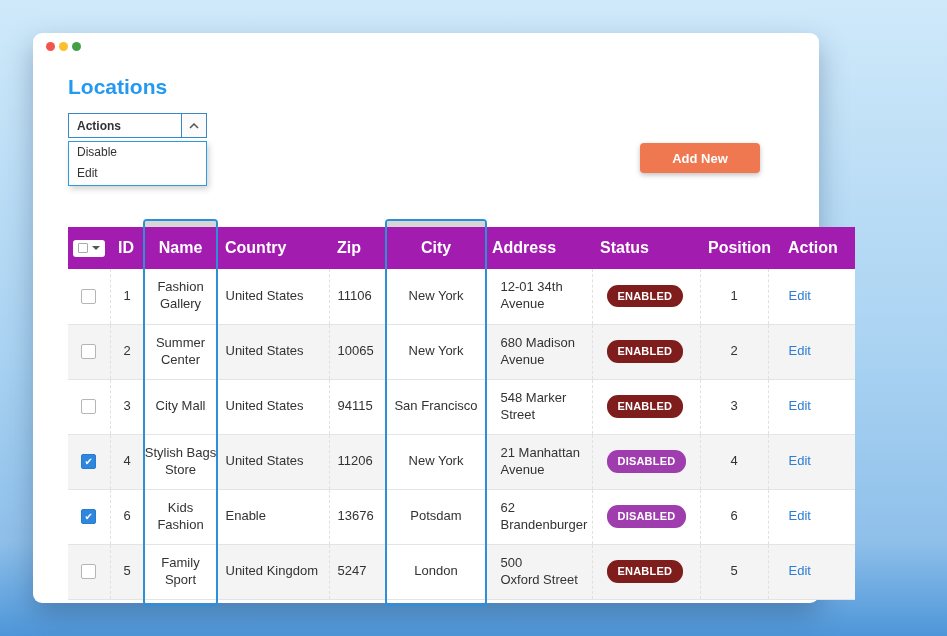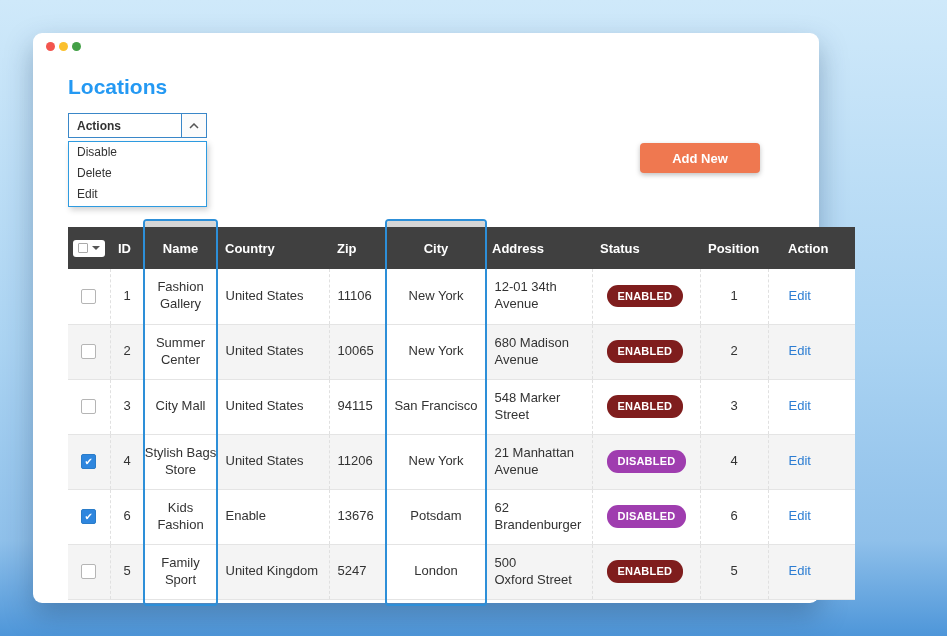--- a/index.html
+++ b/index.html
@@ -50,36 +50,36 @@
     position: absolute; top: 110px; right: 59px; width: 120px; height: 30px;
     background: #ef7850; color: #fff; font-size: 13px; font-weight: bold;
     font-family: "Liberation Sans", sans-serif;
     border: none; border-radius: 4px; box-shadow: 0 2px 5px rgba(0,0,0,0.25); cursor: pointer;
   }
 
   
   .table-wrap { position: absolute; left: 35px; top: 194px; width: 787px; }
   table { border-collapse: collapse; table-layout: fixed; width: 787px; }
   th {
-    background: #404040; color: #fff; font-size: 13px; font-weight: bold;
+    background: #a21caf; color: #fff; font-size: 16px; font-weight: bold;
     text-align: left; height: 42px; padding: 0 0 0 8px;
   }
   th.center { text-align: center; padding: 0; }
   th.pad14 { padding-left: 6px; }
   th.pad20 { padding-left: 20px; }
   td {
     height: 55px; font-size: 13px; color: #333;
     padding: 0 4px 0 8px; border-bottom: 1px solid #e4e4e4;
     background: #fff; line-height: 1.3;
   }
   td + td { border-left: 1px dashed #e0e0e0; }
   tr.stripe td { background: #f4f4f4; }
   td.center { text-align: center; padding: 0; }
   td.hl, tr.stripe td.hl { background: #fff; }
-  td.pad14 { padding-left: 8px; padding-right: 10px; }
+  td.pad14 { padding-left: 14px; padding-right: 10px; }
   td.pad20 { padding-left: 20px; }
   td.pre { white-space: pre-line; }
 
   .badge {
     display: inline-block; min-width: 58px; padding: 4px 11px; margin-left: 6px;
     border-radius: 11px; font-size: 11px; font-weight: bold; letter-spacing: 0.2px;
     color: #fff; text-align: center;
   }
   .badge.enabled  { background: #7f1d1d; }
   .badge.disabled { background: #9f3daf; }
@@ -128,21 +128,20 @@
     <span class="actions-label">Actions</span>
     <span class="actions-chevron">
       <svg width="10" height="6" viewBox="0 0 10 6">
           <polyline points="1,5 5,1 9,5" fill="none" stroke="#555" stroke-width="1.5"></polyline>
         </svg>
     </span>
   </div>
 
   <div class="actions-menu">
     <div class="menu-item">Disable</div>
-    <div class="menu-item">Delete</div>
     <div class="menu-item">Edit</div>
   </div>
 
   <button class="add-new-btn">Add New</button>
 
   <div class="table-wrap">
     <table>
       <colgroup>
         <col style="width:42px">
           <col style="width:34px">

